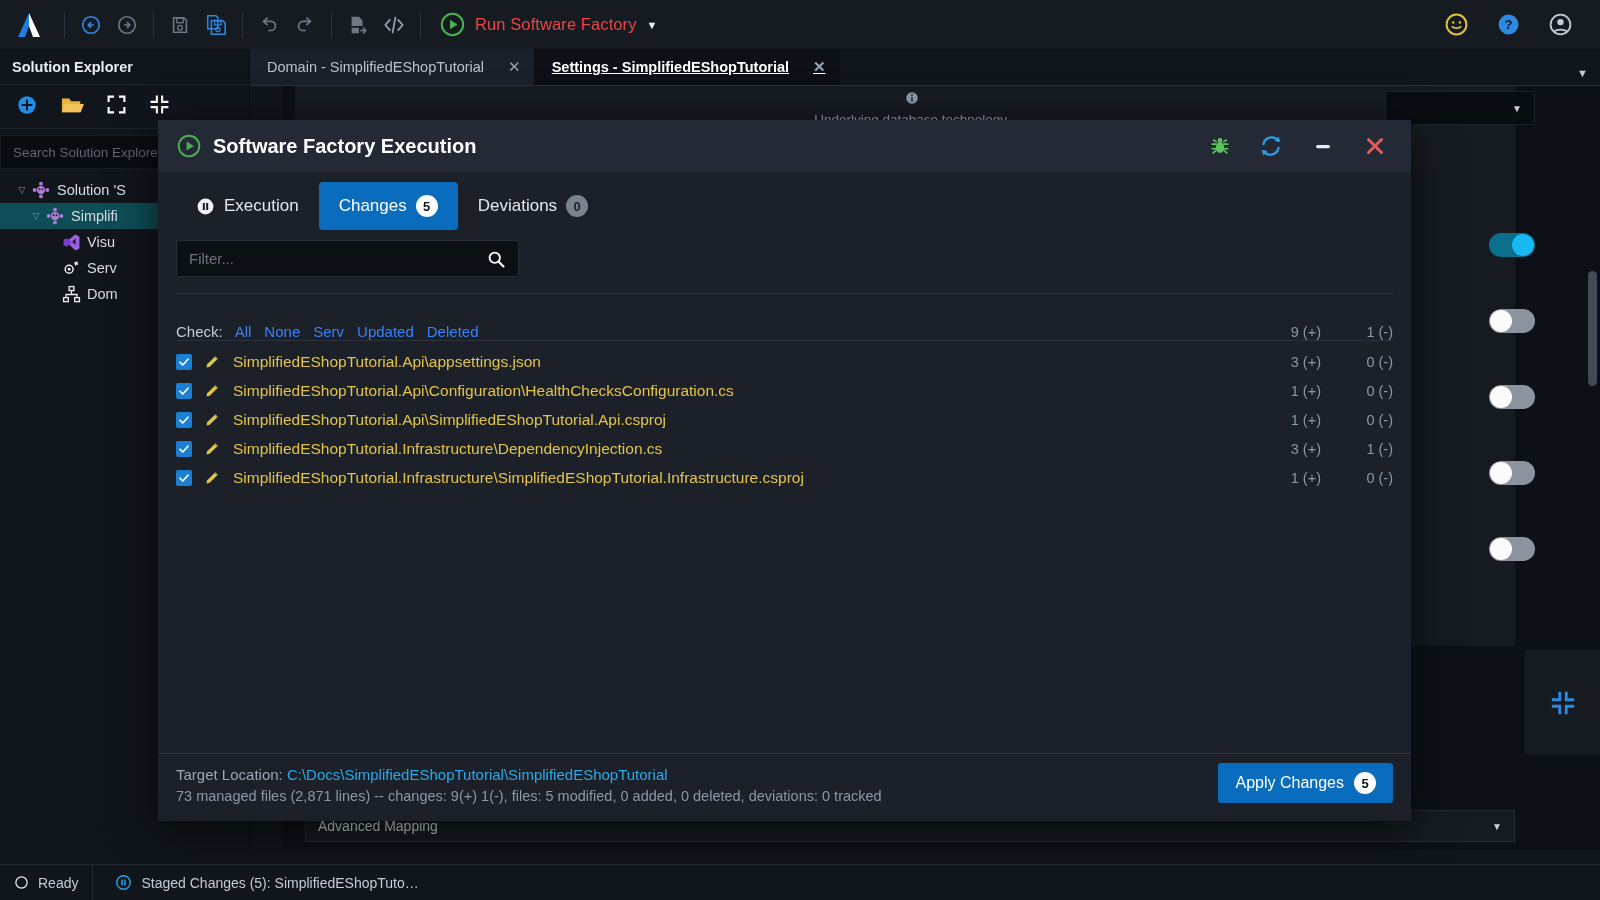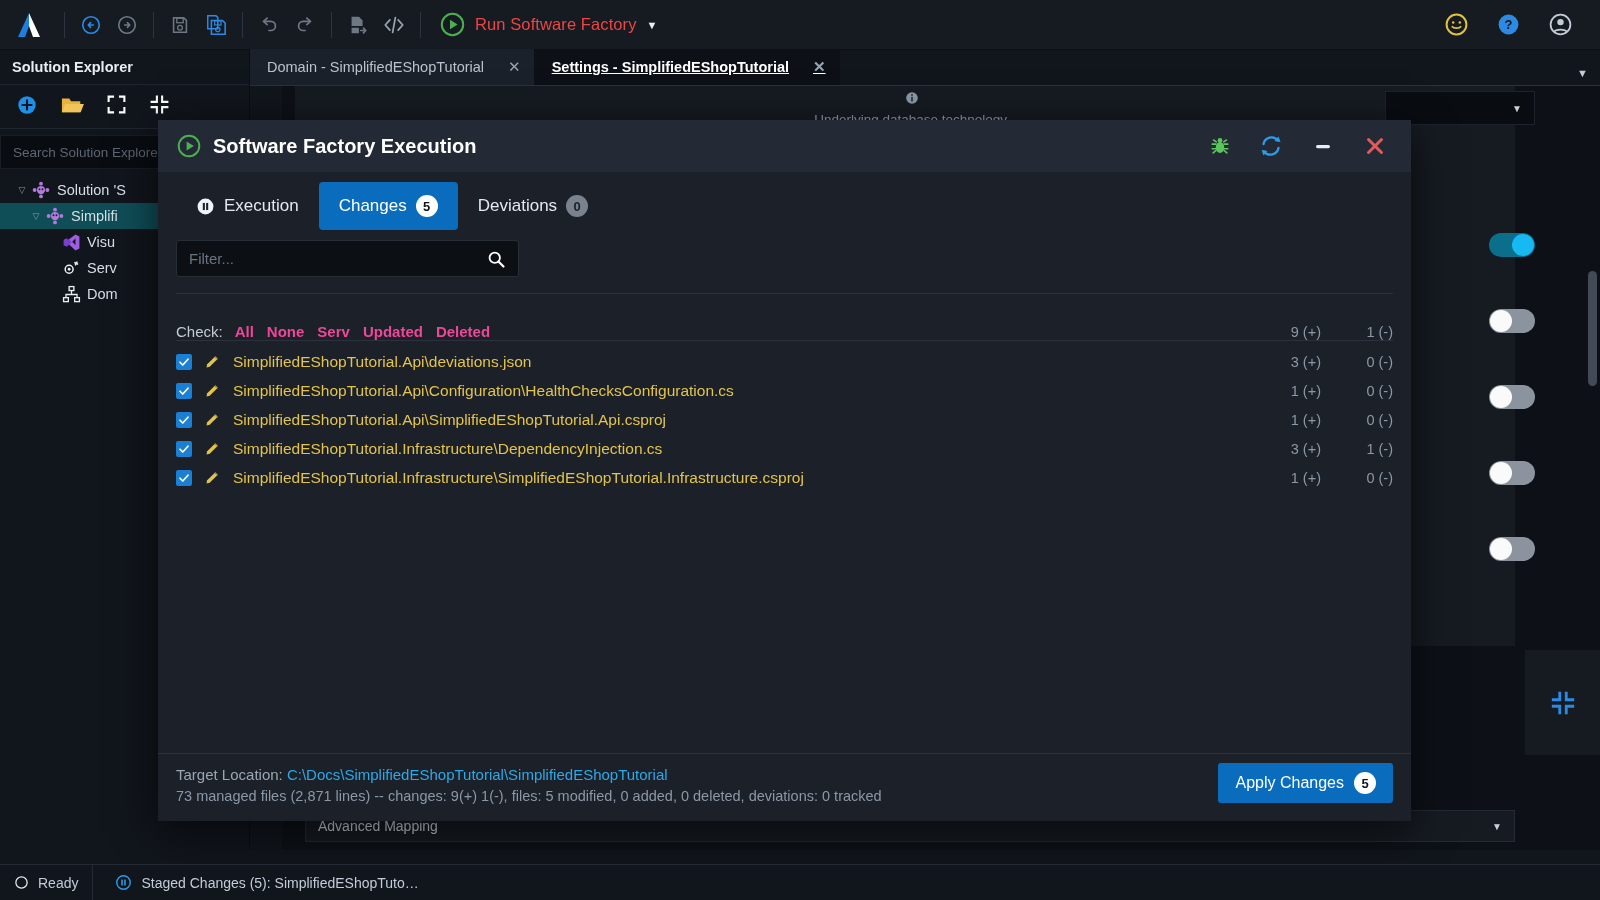--- a/index.html
+++ b/index.html
@@ -142,21 +142,21 @@
     color: #c9d1d9; font-size: 15px; font-family: "Liberation Sans", sans-serif;
   }
   .filterbar input::placeholder { color: #6b7480; }
 
   .check-row {
     display: flex; align-items: flex-end; height: 48px; margin: 16px 18px 0 18px;
     border-bottom: 1px solid #2b323d; border-top: 1px solid #2b323d;
     color: #e6edf3; font-size: 15px;
   }
   .check-row .lbl { color: #c3ccd7; margin-right: 12px; }
-  .check-row .opt { font-weight: bold; margin-right: 13px; color: #ec4899; }
+  .check-row .opt { font-weight: normal; margin-right: 13px; color: #3b82f6; }
   .cnt-plus { width: 66px; text-align: right; color: #8b98a8; font-size: 14.5px; }
   .cnt-minus { width: 72px; text-align: right; color: #8b98a8; font-size: 14.5px; }
 
   .filelist { margin: 6px 18px 0 18px; }
   .filerow { display: flex; align-items: center; height: 29px; }
   .cb {
     width: 16px; height: 16px; border-radius: 2px; background: #1b7fd4;
     display: flex; align-items: center; justify-content: center; margin-right: 12px;
   }
   .cb svg { display: block; }
@@ -542,21 +542,21 @@
             <svg width="12" height="12" viewBox="0 0 24 24">
                 <path d="M4 12.5l5.5 5.5L20 6.5" fill="none" stroke="#ffffff" stroke-width="3.4" stroke-linecap="round" stroke-linejoin="round"></path>
               </svg>
           </span>
           <span class="pencil">
             <svg width="17" height="17" viewBox="0 0 24 24">
                 <path d="M3.5 20.5l1-4.5L16 4.5l3.5 3.5L8 19.5z" fill="#e3c44a"></path>
                 <path d="M15 5.5l3.5 3.5" stroke="#8a7520" stroke-width="1.3"></path>
               </svg>
           </span>
-          <span class="fname">SimplifiedEShopTutorial.Api\deviations.json</span>
+          <span class="fname">SimplifiedEShopTutorial.Api\appsettings.json</span>
           <span class="cnt-plus">3 (+)</span>
           <span class="cnt-minus">0 (-)</span>
         </div>
 
         <div class="filerow">
           <span class="cb">
             <svg width="12" height="12" viewBox="0 0 24 24">
                 <path d="M4 12.5l5.5 5.5L20 6.5" fill="none" stroke="#ffffff" stroke-width="3.4" stroke-linecap="round" stroke-linejoin="round"></path>
               </svg>
           </span>

